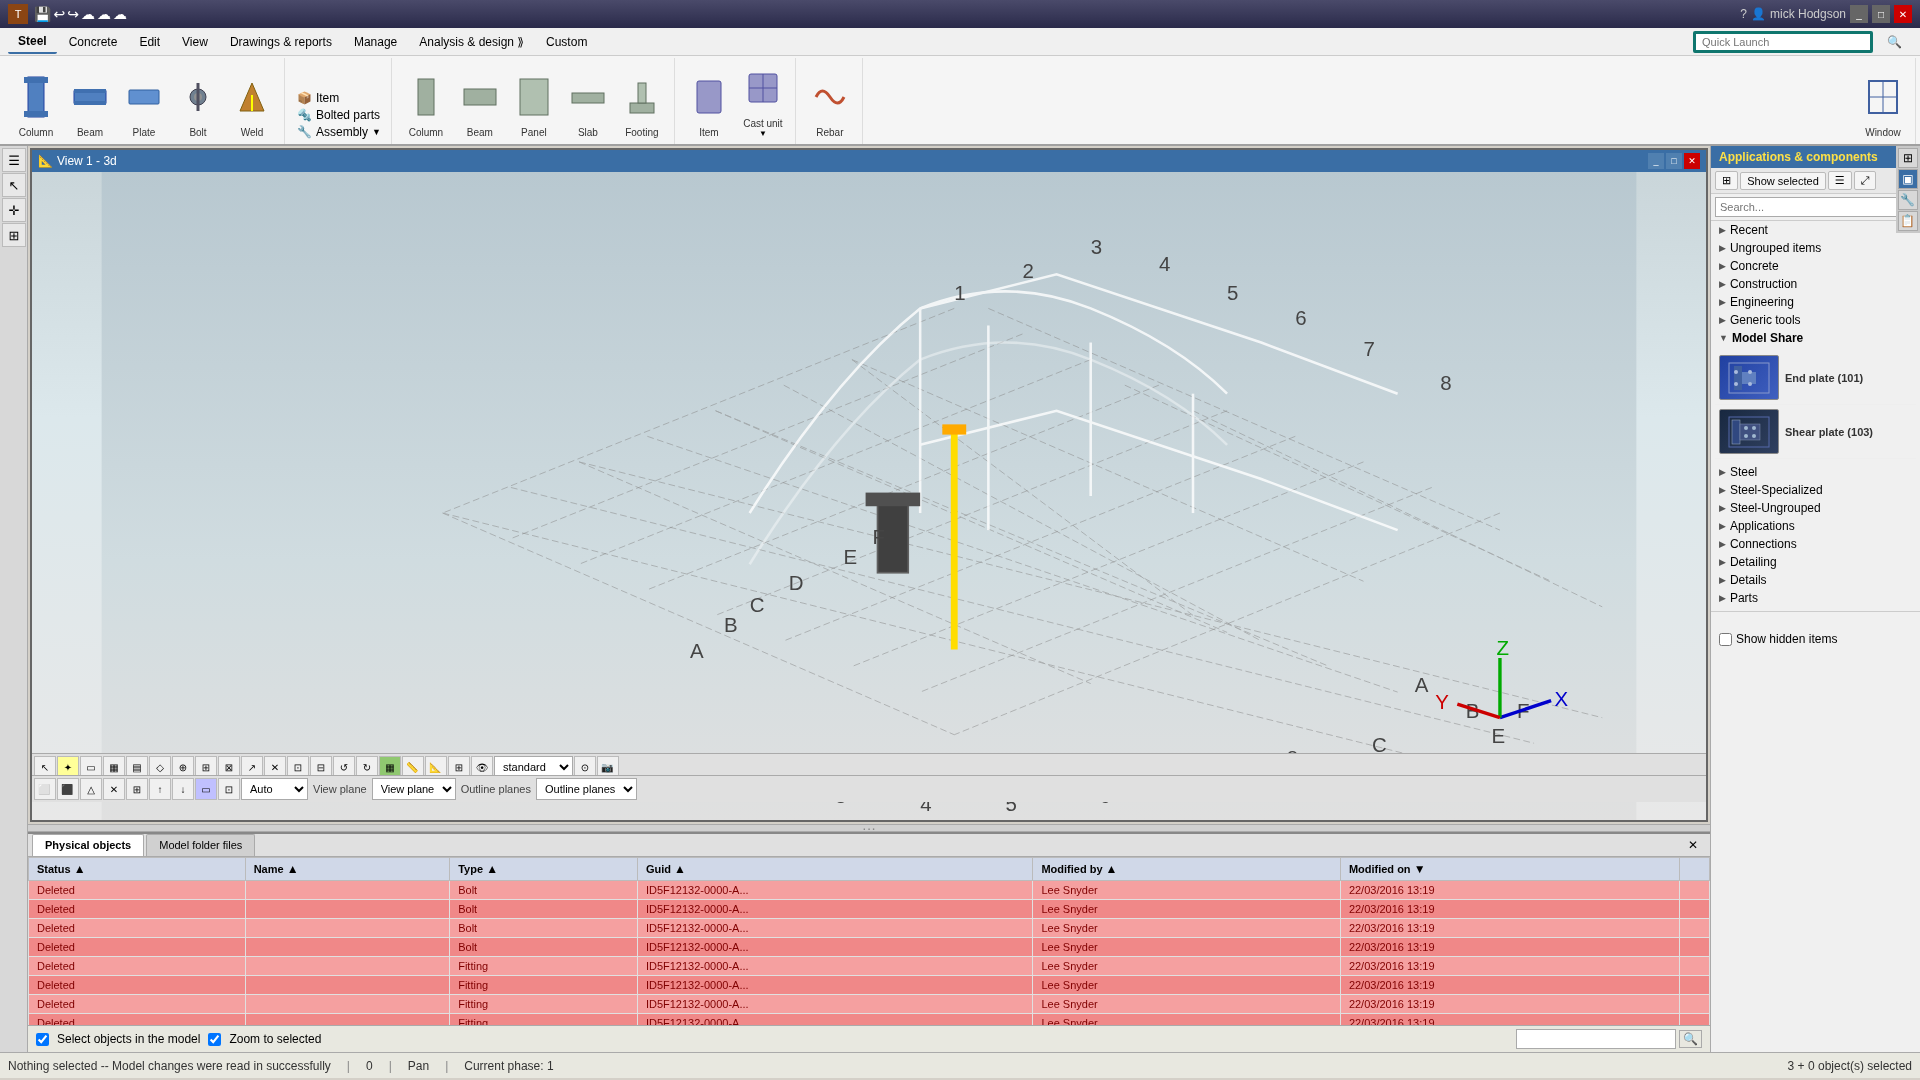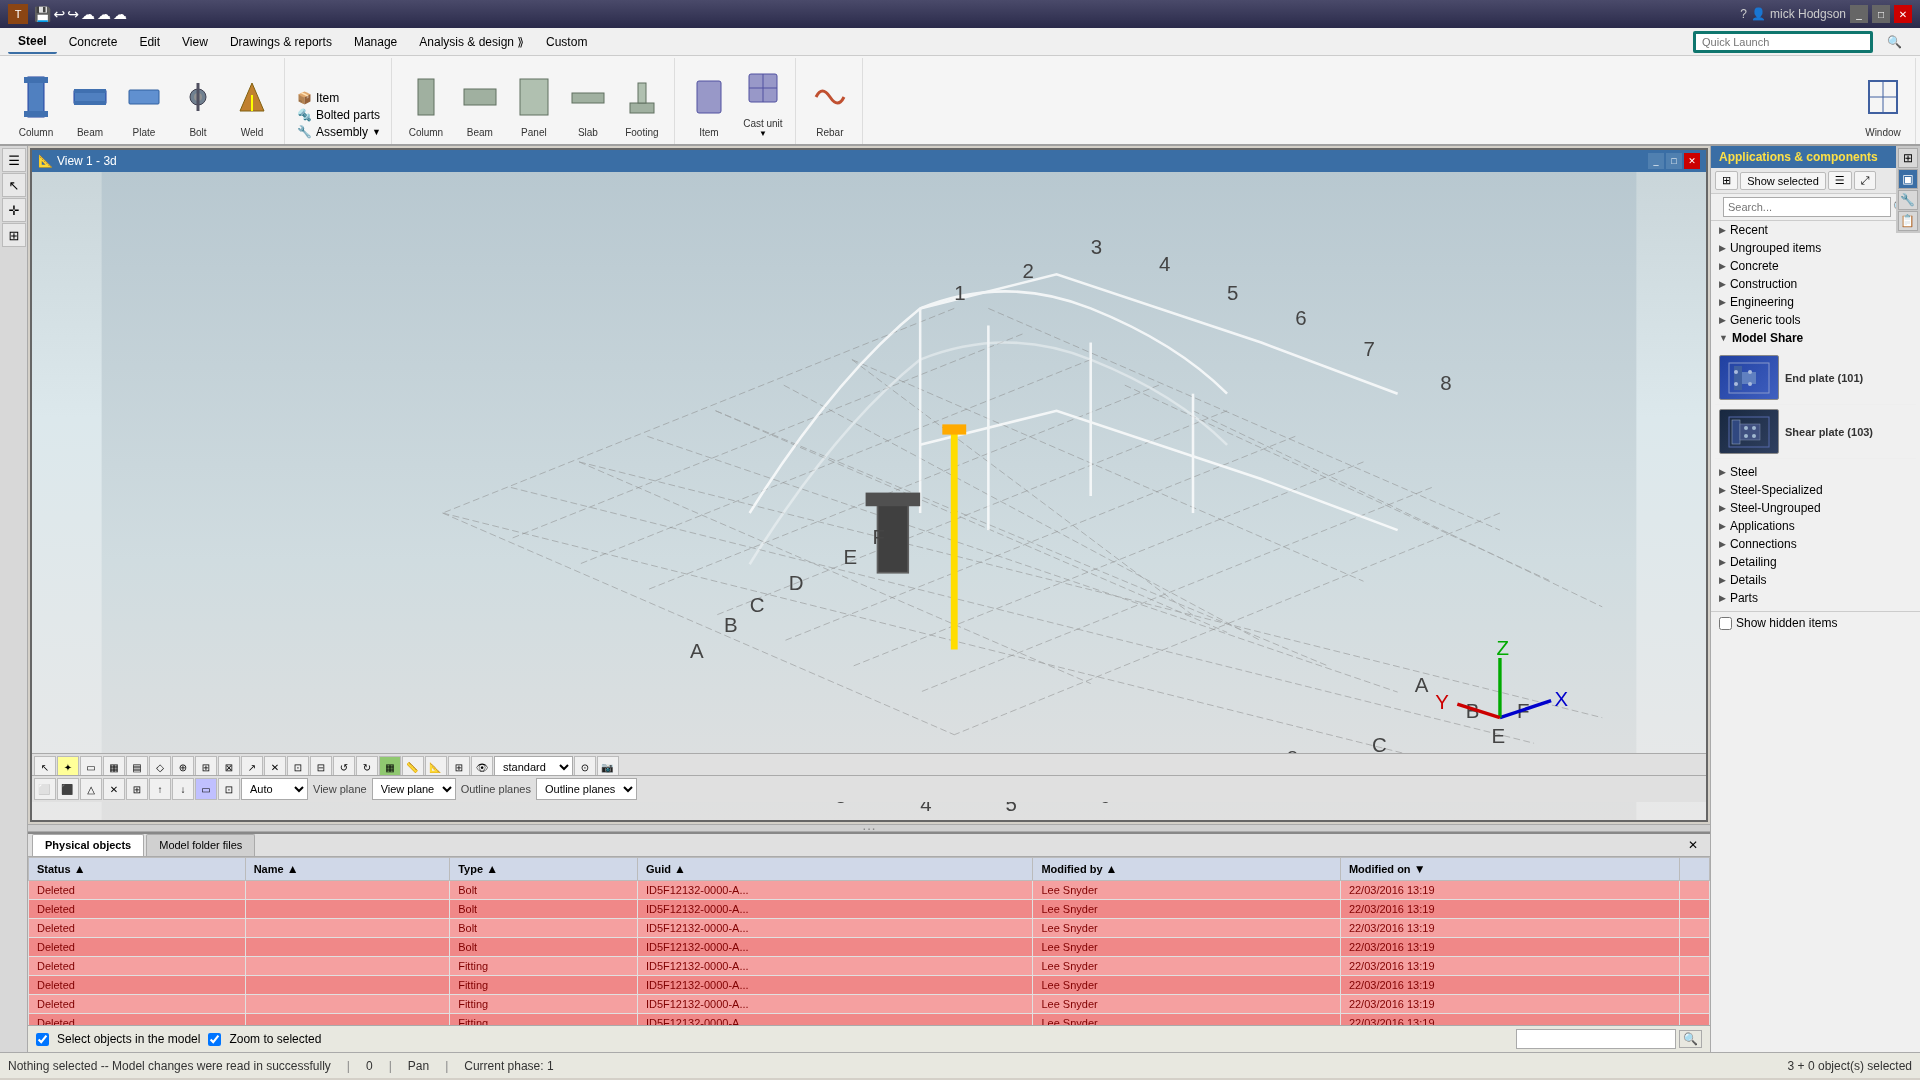--- a/index.html
+++ b/index.html
@@ -164,21 +164,21 @@
       gap: 2px;
       padding: 3px 4px;
       border-bottom: 1px solid #ccc;
       background: #e8e8e8;
     }
     .panel-tb-btn {
       padding: 2px 6px; background: #f5f5f5;
       border: 1px solid #bbb; cursor: pointer; font-size: 11px; border-radius: 2px;
     }
     .panel-search {
-      display: flex; align-items: center; gap: 2px; padding: 3px 12px;
+      display: flex; align-items: center; gap: 2px; padding: 3px 4px;
       border-bottom: 1px solid #ccc;
     }
     .panel-search input {
       flex: 1; height: 20px; padding: 0 4px;
       border: 1px solid #aaa; font-size: 11px;
     }
 
     
     .tree-item {
       display: flex; align-items: center; gap: 4px;
@@ -962,21 +962,21 @@
             <div class="tree-item">
               <span class="tree-arrow">▶</span>
               <span>Details</span>
             </div>
             <div class="tree-item">
               <span class="tree-arrow">▶</span>
               <span>Parts</span>
             </div>
           </div>
 
-        <div style="padding:4px 8px;display:flex;align-items:center;gap:4px;border-top:1px solid #ccc;margin-top:4px;">
+        <div style="padding:20px 8px;display:flex;align-items:center;gap:4px;border-top:1px solid #ccc;margin-top:4px;">
           <input type="checkbox" style="">
           <span>Show hidden items</span>
         </div>
       </div>
 
       <div id="panel-icons">
         <div class="panel-icon-btn">⊞</div>
         <div class="panel-icon-btn" style="background:#3a6ea5;color:white;">▣</div>
         <div class="panel-icon-btn">🔧</div>
         <div class="panel-icon-btn">📋</div>

